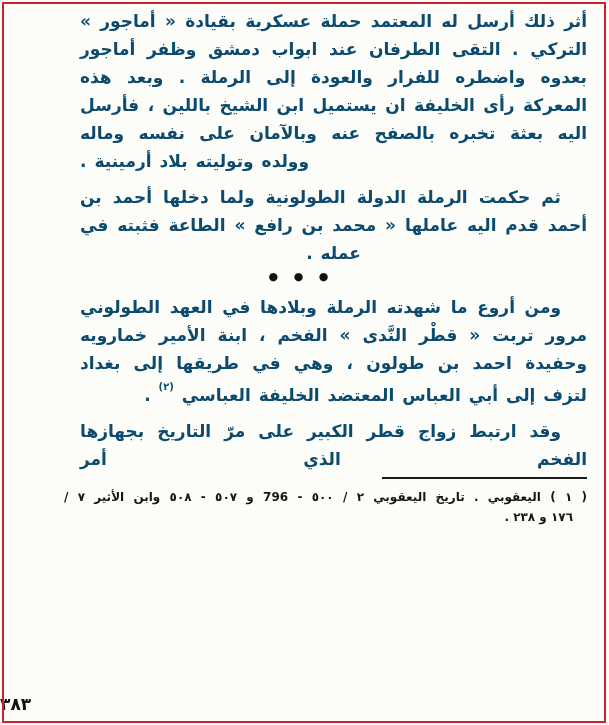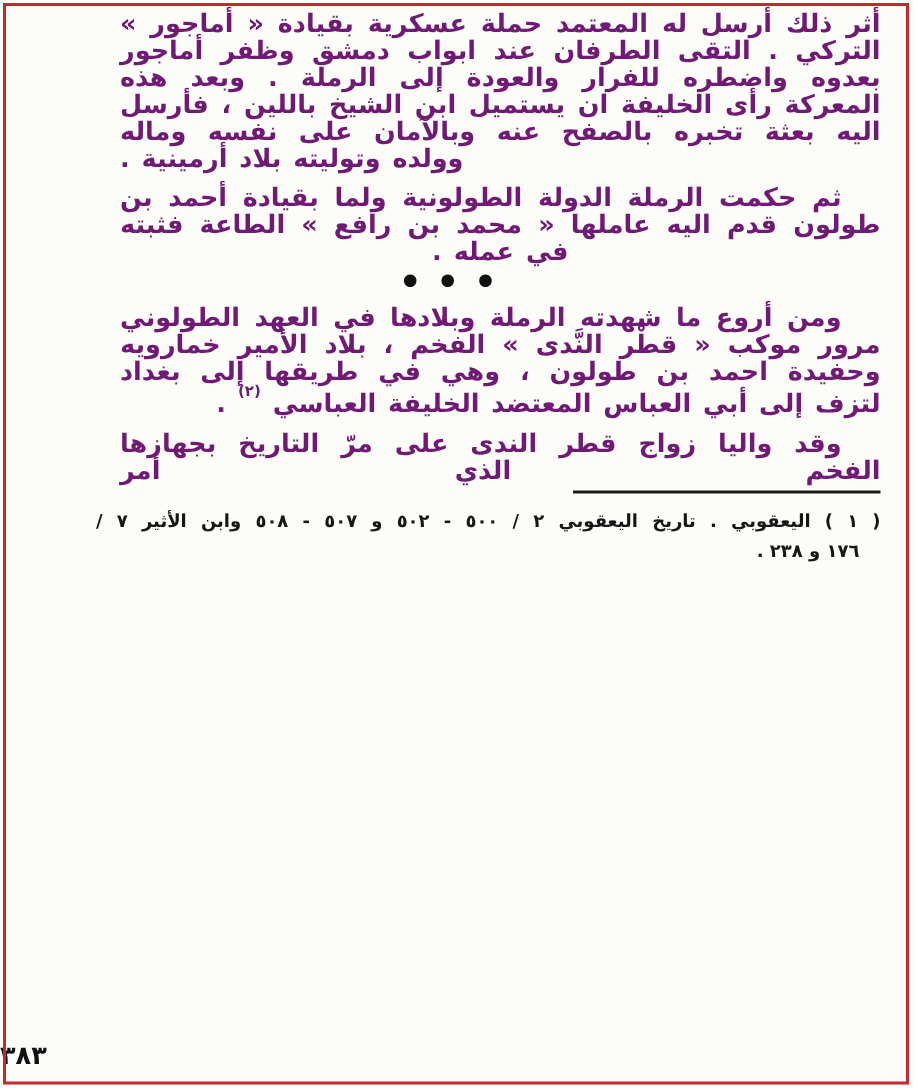--- a/index.html
+++ b/index.html
@@ -23,27 +23,27 @@
     z-index: 5;
   }
   .content {
     position: absolute;
     top: 7px; right: 22px; left: 64px;
     direction: rtl;
   }
   p.para {
     margin: 0 0 8px 16px;
     font-size: 17px;
-    line-height: 18px;
+    line-height: 28px;
     font-weight: 700;
     text-align: justify;
     text-align-last: right;
     text-indent: 26px;
     word-spacing: 2px;
-    color: #701a75;
+    color: #0c4a6e;
   }
   p.para.no-indent { text-indent: 0; }
   p.para.last-left   { text-align-last: left; }
   p.para.last-center { text-align-last: center; }
   p.para.last-stretch{ text-align-last: justify; }
   p.para.tight { margin-bottom: 4px; }
   sup.fnref {
     font-size: 10px;
     font-weight: 700;
     position: relative; top: -4px;
@@ -93,32 +93,32 @@
 <body>
 
 <div class="page">
   <div class="scan-border"></div>
 
   <div class="content">
 
     <p class="para no-indent last-left">أثر ذلك أرسل له المعتمد حملة عسكرية بقيادة « أماجور » التركي . التقى الطرفان عند ابواب دمشق وظفر أماجور بعدوه واضطره للفرار والعودة إلى الرملة . وبعد هذه المعركة رأى الخليفة ان يستميل ابن الشيخ باللين ، فأرسل اليه بعثة تخبره بالصفح عنه وبالآمان على نفسه وماله وولده وتوليته بلاد أرمينية .</p>
 
 
-    <p class="para last-center tight">ثم حكمت الرملة الدولة الطولونية ولما بقيادة أحمد بن طولون قدم اليه عاملها « محمد بن رافع » الطاعة فثبته في عمله .</p>
+    <p class="para last-center tight">ثم حكمت الرملة الدولة الطولونية ولما دخلها أحمد بن أحمد قدم اليه عاملها « محمد بن رافع » الطاعة فثبته في عمله .</p>
 
     <div class="ornament">● ● ●</div>
 
-    <p class="para"><span>ومن أروع ما شهدته الرملة وبلادها في العهد الطولوني مرور موكب « قطْر النَّدى » الفخم ، بلاد الأمير خمارويه وحفيدة احمد بن طولون ، وهي في طريقها إلى بغداد لتزف إلى أبي العباس المعتضد الخليفة العباسي</span> <sup class="fnref">(٢)</sup> <span>.</span></p>
+    <p class="para"><span>ومن أروع ما شهدته الرملة وبلادها في العهد الطولوني مرور تربت « قطْر النَّدى » الفخم ، ابنة الأمير خمارويه وحفيدة احمد بن طولون ، وهي في طريقها إلى بغداد لتزف إلى أبي العباس المعتضد الخليفة العباسي</span> <sup class="fnref">(٢)</sup> <span>.</span></p>
 
 
-    <p class="para last-stretch tight">وقد واليا زواج قطر الندى على مرّ التاريخ بجهازها الفخم الذي أمر</p>
+    <p class="para last-stretch tight">وقد ارتبط زواج قطر الكبير على مرّ التاريخ بجهازها الفخم الذي أمر</p>
 
     <div class="fn-rule"></div>
 
     <div class="footnote">
-      <div class="fn-line">( ١ ) اليعقوبي . تاريخ اليعقوبي ٢ / ٥٠٠ - ٥٠٢ و ٥٠٧ - ٥٠٨ وابن الأثير ٧ /</div>
+      <div class="fn-line">( ١ ) اليعقوبي . تاريخ اليعقوبي ٢ / ٥٠٠ - 796 و ٥٠٧ - ٥٠٨ وابن الأثير ٧ /</div>
       <div class="fn-line fn-cont">١٧٦ و ٢٣٨ .</div>
     </div>
 
   </div>
 
   <div class="page-num">٣٨٣</div>
 </div>
 
 </body></html>

